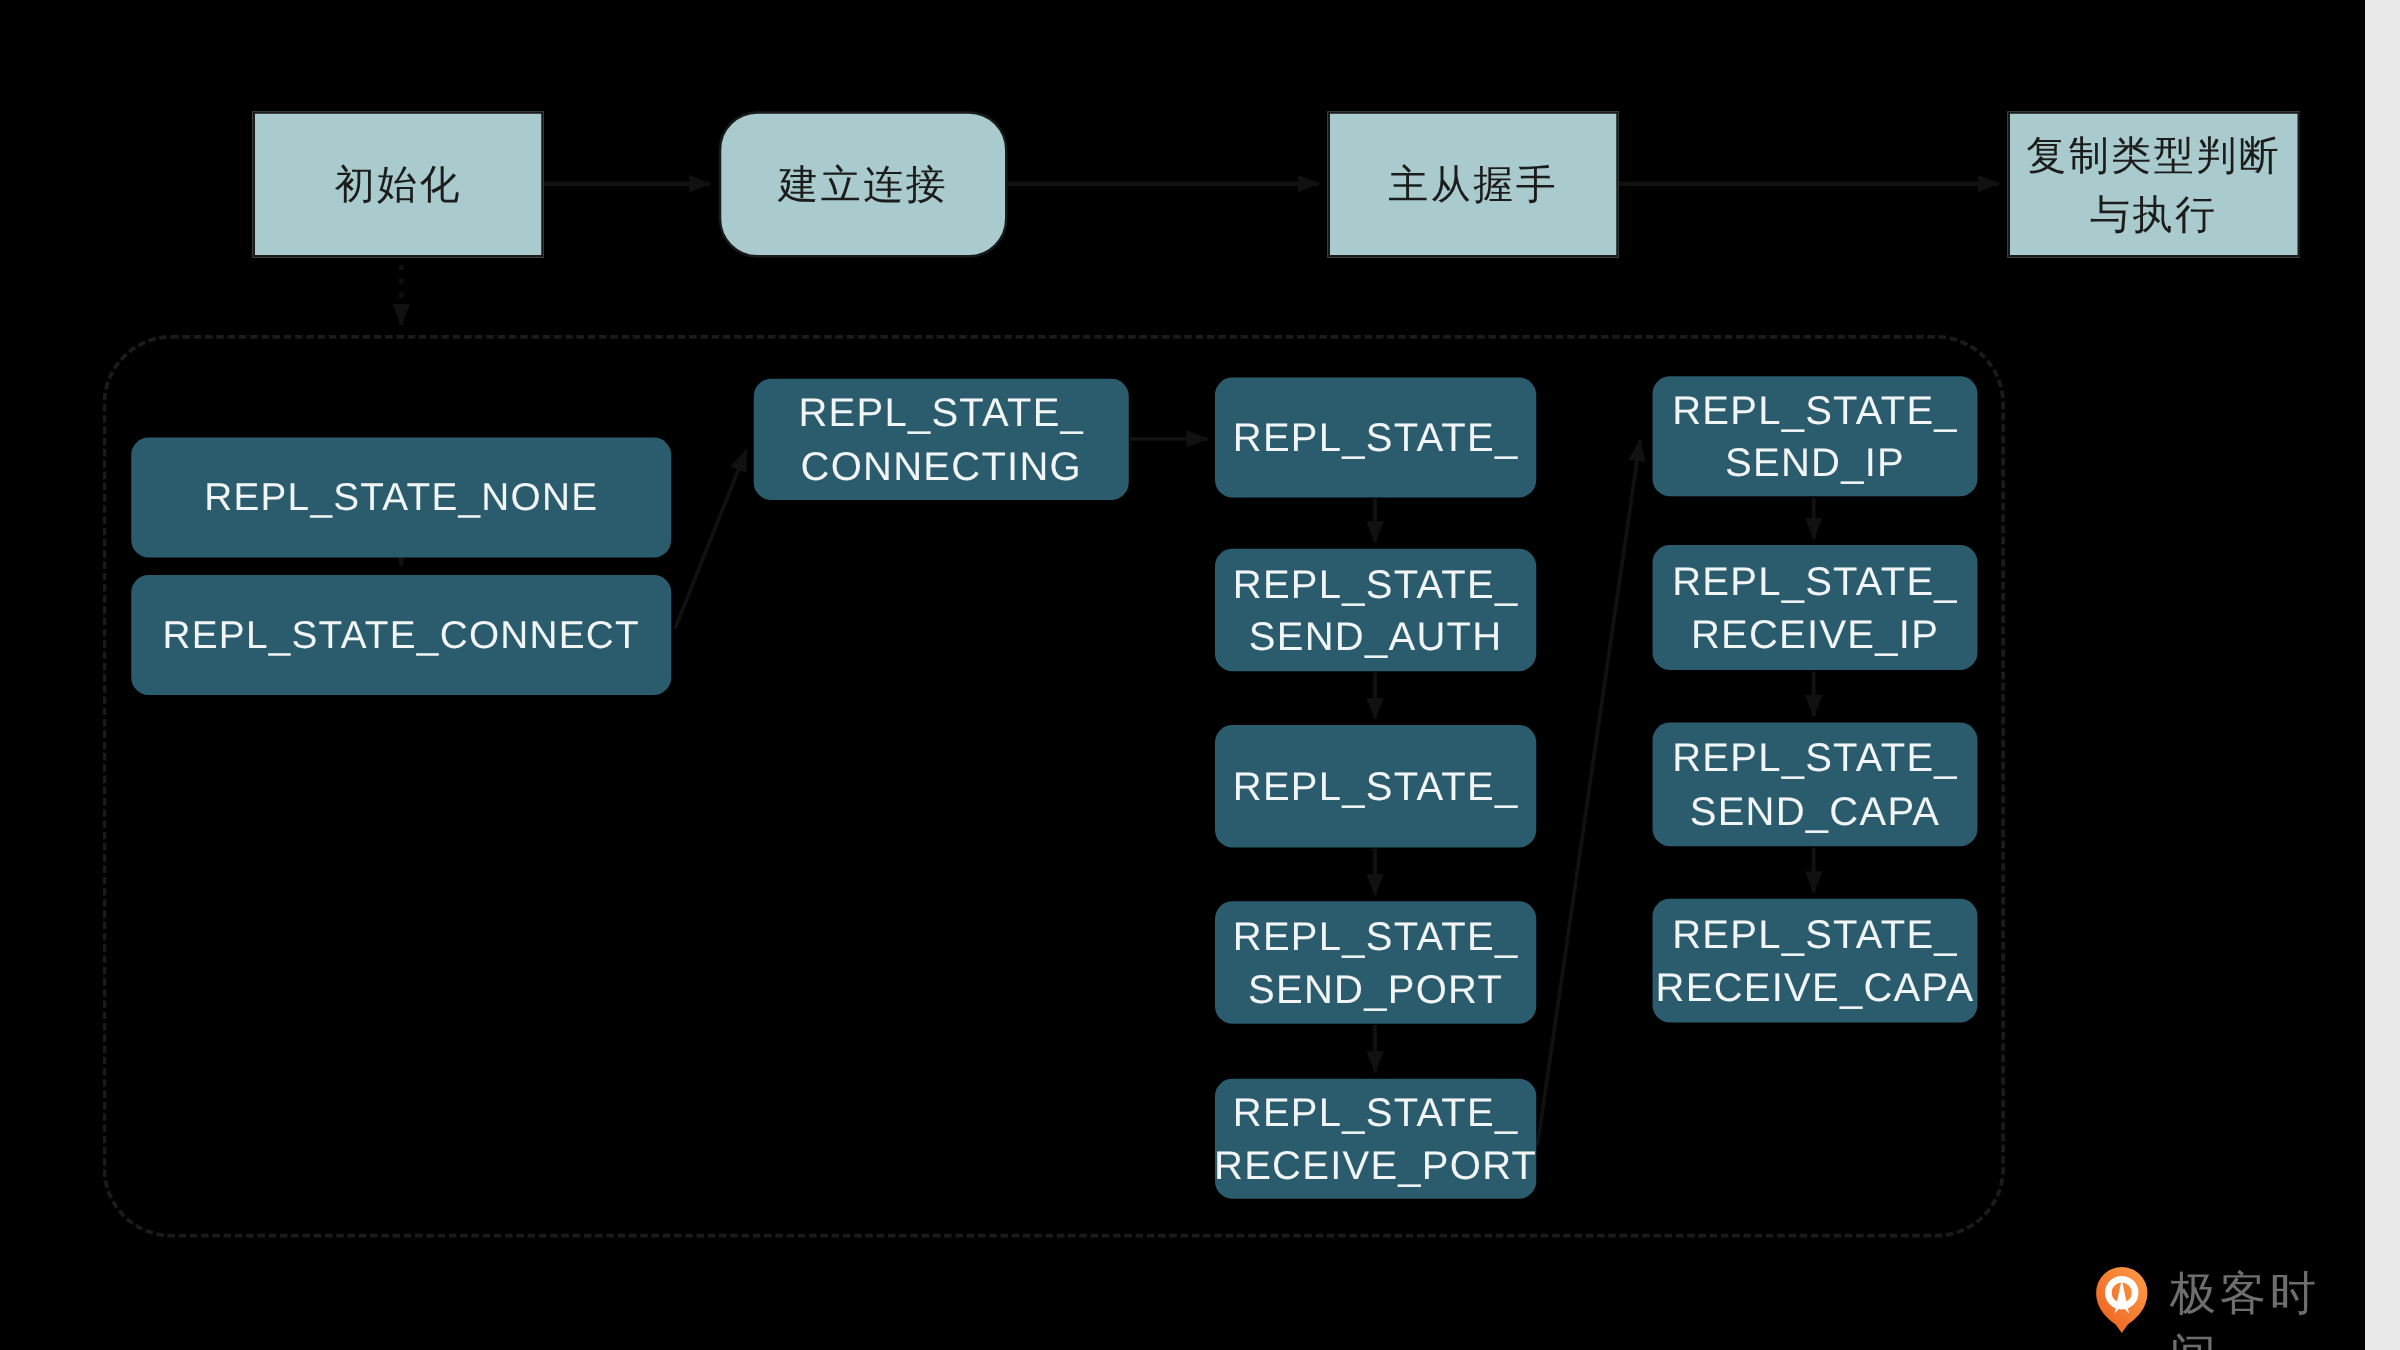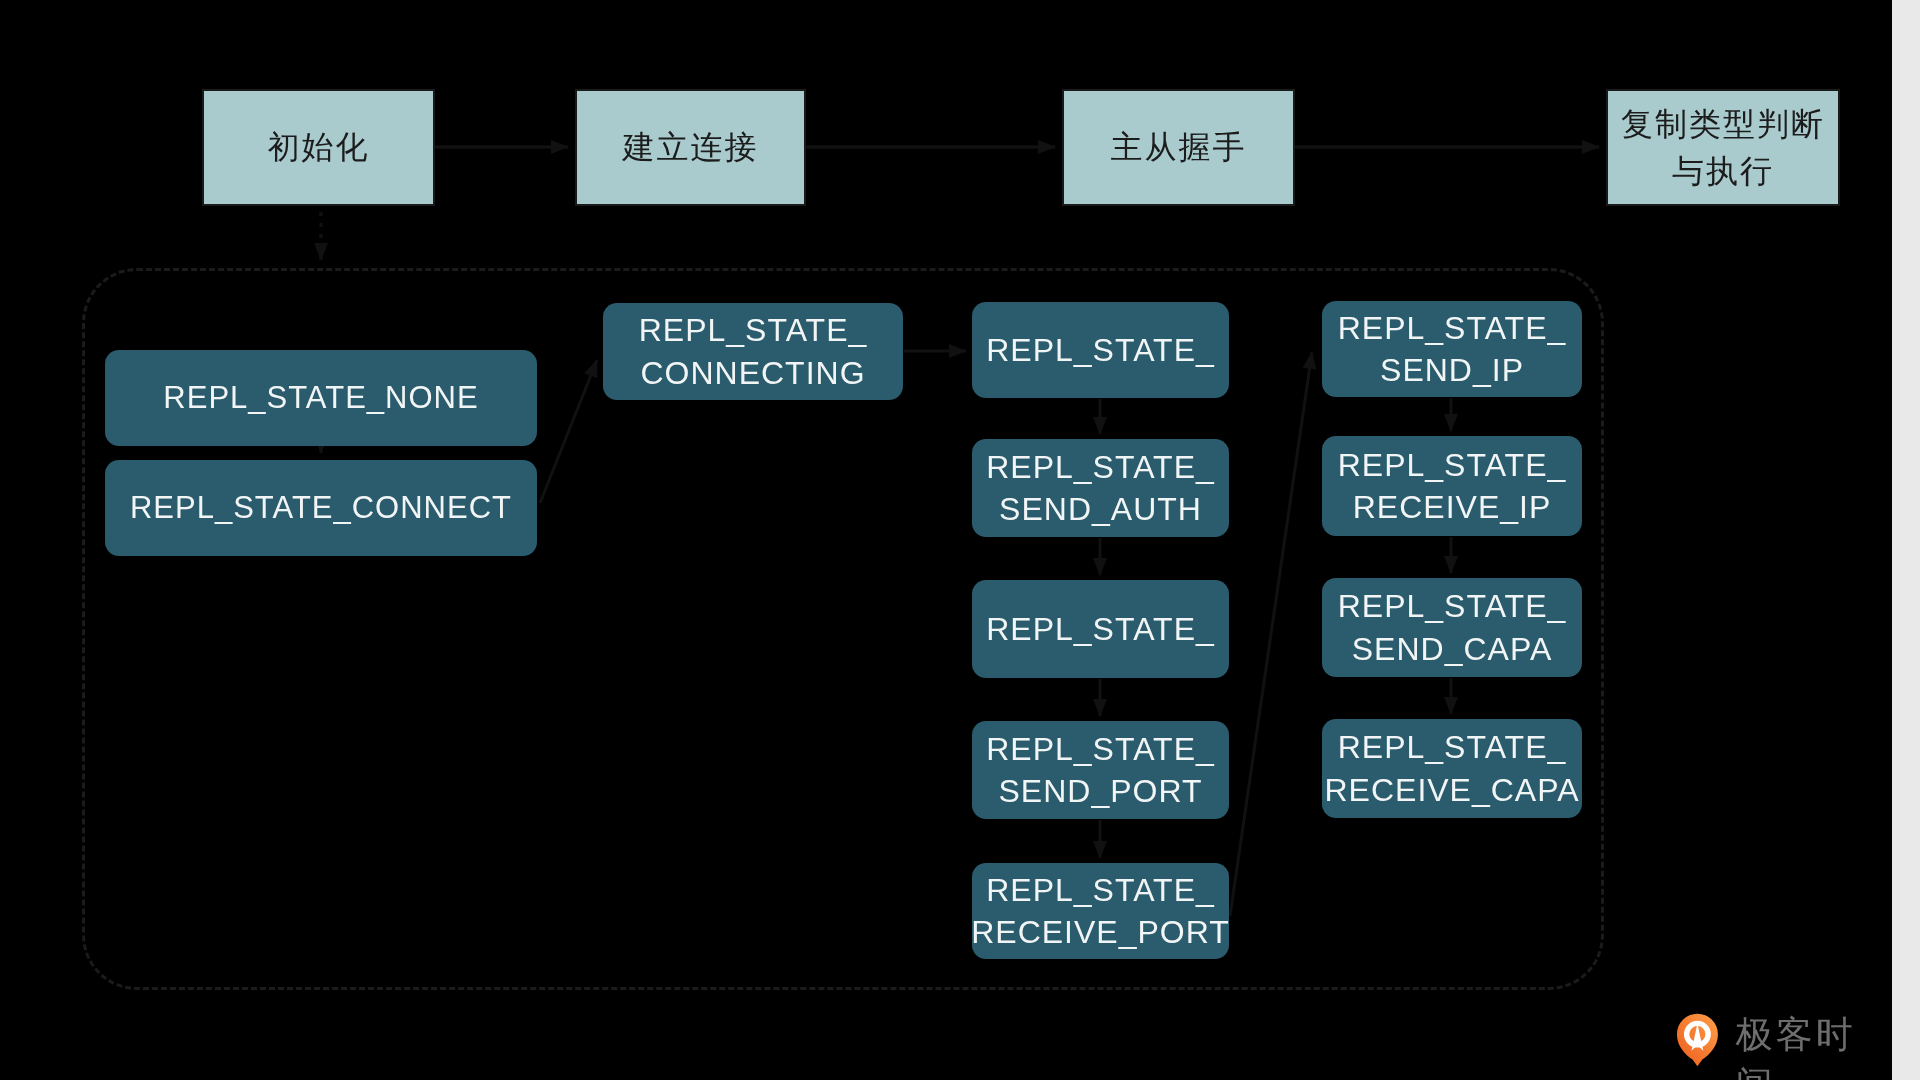--- a/index.html
+++ b/index.html
@@ -98,21 +98,21 @@
     <line x1="1100" y1="820" x2="1100" y2="858" stroke="#111111" stroke-width="3" marker-end="url(#ah)"></line>
     <line x1="1230" y1="916" x2="1312" y2="352" stroke="#111111" stroke-width="3" marker-end="url(#ah)"></line>
     <line x1="1451" y1="398" x2="1451" y2="431" stroke="#111111" stroke-width="3" marker-end="url(#ah)"></line>
     <line x1="1451" y1="537" x2="1451" y2="573" stroke="#111111" stroke-width="3" marker-end="url(#ah)"></line>
     <line x1="1451" y1="678" x2="1451" y2="714" stroke="#111111" stroke-width="3" marker-end="url(#ah)"></line>
   </svg>
 
   <div class="phase-box" style="left:202px;top:89px;width:233px;height:117px;">
     <span>初始化</span>
   </div>
-  <div class="phase-box" style="left:575px;top:89px;width:231px;height:117px;">
+  <div class="phase-box" style="left:575px;top:89px;width:231px;height:117px;border-radius:31px;">
     <span>建立连接</span>
   </div>
   <div class="phase-box" style="left:1062px;top:89px;width:233px;height:117px;align-items:center;">
     <span>主从握手</span>
   </div>
   <div class="phase-box" style="left:1606px;top:89px;width:234px;height:117px;">
     <span>复制类型判断</span>
     <span>与执行</span>
   </div>
 

